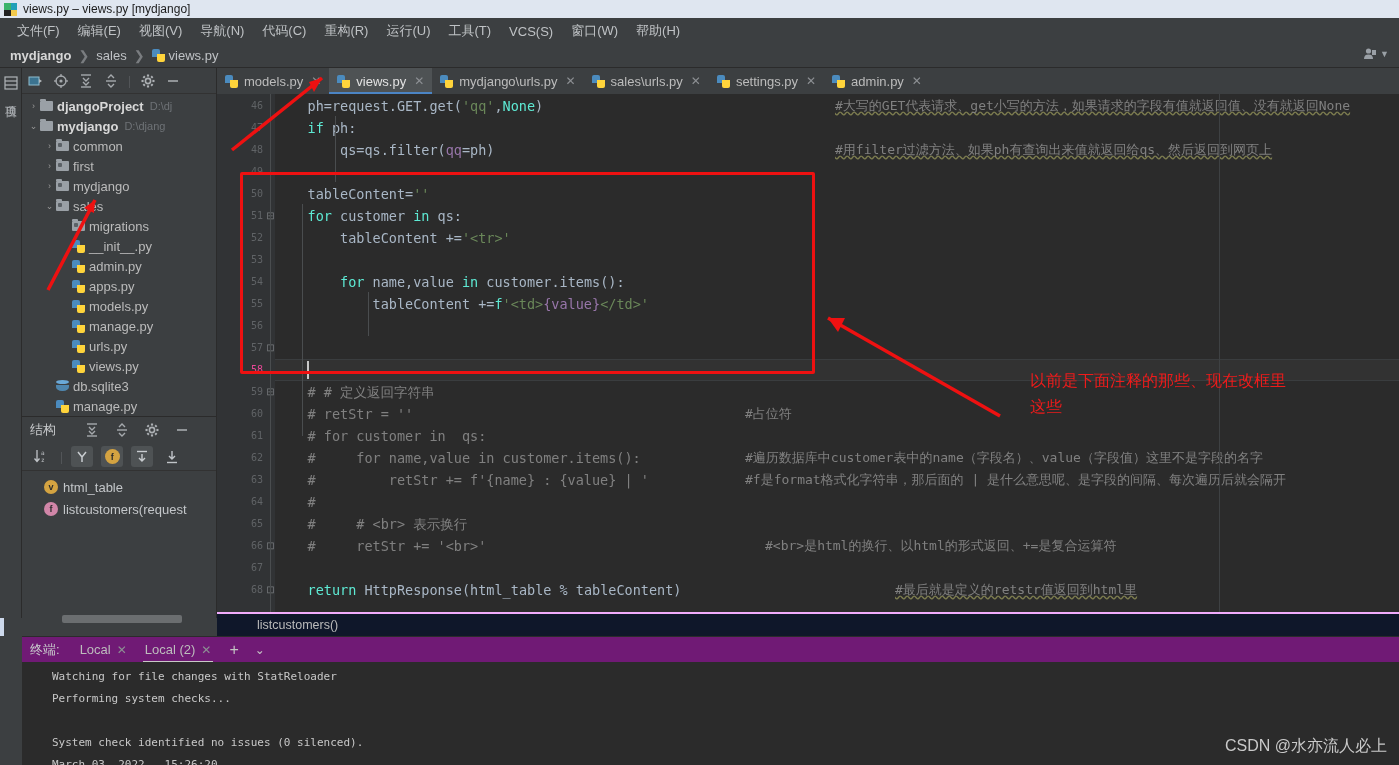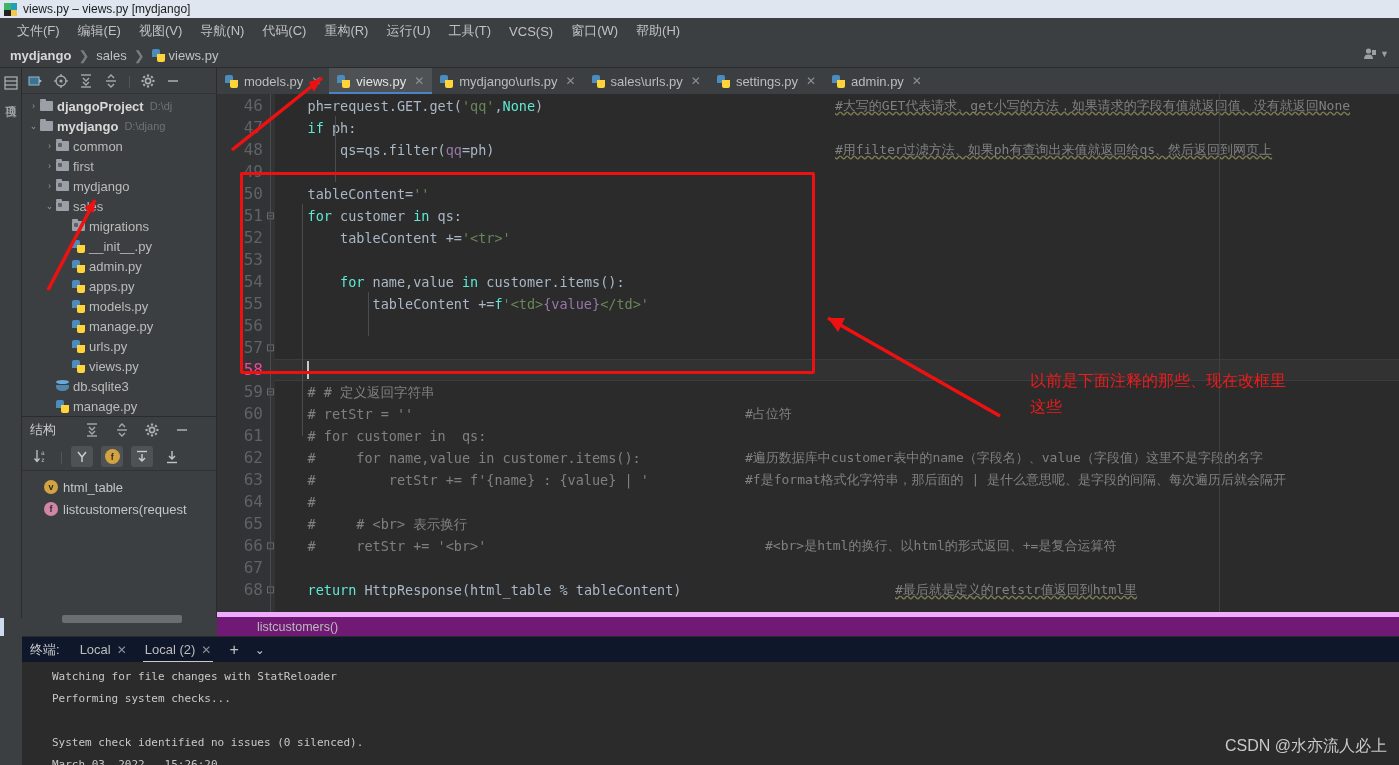--- a/index.html
+++ b/index.html
@@ -153,21 +153,21 @@
   .editor {
     position: absolute; top: 94px; left: 217px; width: 1182px; height: 518px;
     background: #2b2b2b; overflow: hidden;
   }
   .gutter {
     position: absolute; left: 0; top: 0; width: 58px; height: 518px;
     background: #313335;
   }
   .gut-num {
     position: absolute; right: 12px; width: 40px; text-align: right;
-    font-family: "DejaVu Sans Mono", monospace; font-size: 16px; color: #606366;
+    font-family: "DejaVu Sans Mono", monospace; font-size: 10px; color: #606366;
     height: 22px; line-height: 22px;
   }
   .gut-num.cur { color: #ec4899; }
   .fold-mark {
     position: absolute; left: 48px; width: 11px; height: 22px;
     color: #787b7e; font-size: 10px; text-align: center; line-height: 22px;
   }
   .vline {
     position: absolute; left: 53px; top: 0; width: 1px; height: 518px; background: #4a4d4f;
   }
@@ -207,33 +207,33 @@
   }
   .redtext {
     position: absolute; color: #ef1b1b; font-size: 16px; line-height: 26px;
     font-family: "Liberation Sans", sans-serif; white-space: pre;
   }
   svg.arrows { position: absolute; left: 0; top: 0; width: 1399px; height: 765px; pointer-events:none; }
 
   
   .method-crumb {
     position: absolute; top: 612px; left: 217px; width: 1182px; height: 24px;
-    background: #701a75; border-top: 5px solid #f0abfc;
+    background: #0f172a; border-top: 2px solid #f0abfc;
     display: flex; align-items: center; padding-left: 40px;
     font-size: 12.5px; color: #bbbbbb;
   }
   .scroll-thumb {
     position: absolute; top: 615px; left: 62px; width: 120px; height: 8px;
     background: #6b6e70; border-radius: 2px;
   }
 
   
   .termbar {
     position: absolute; top: 636px; left: 22px; width: 1377px; height: 26px;
-    background: #0f172a; display: flex; align-items: center; gap: 2px;
+    background: #701a75; display: flex; align-items: center; gap: 2px;
     padding-left: 8px; border-top: 1px solid #2b2b2b;
   }
   .termlabel { color: #c9cbcd; font-size: 13px; margin-right: 10px; }
   .termtab {
     display: flex; align-items: center; gap: 6px; padding: 3px 8px;
     font-size: 13px; color: #bdbdbd; position: relative; height: 26px;
   }
   .termtab.active::after {
     content: ""; position: absolute; left: 6px; bottom: 0; right: 6px; height: 2px; background: #c8c8c8;
   }

